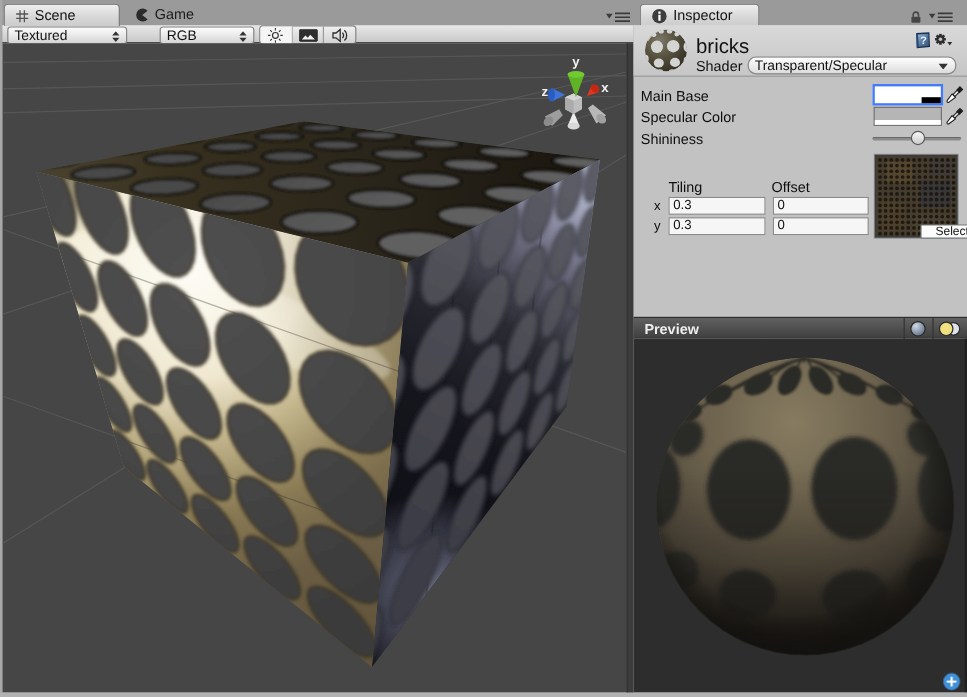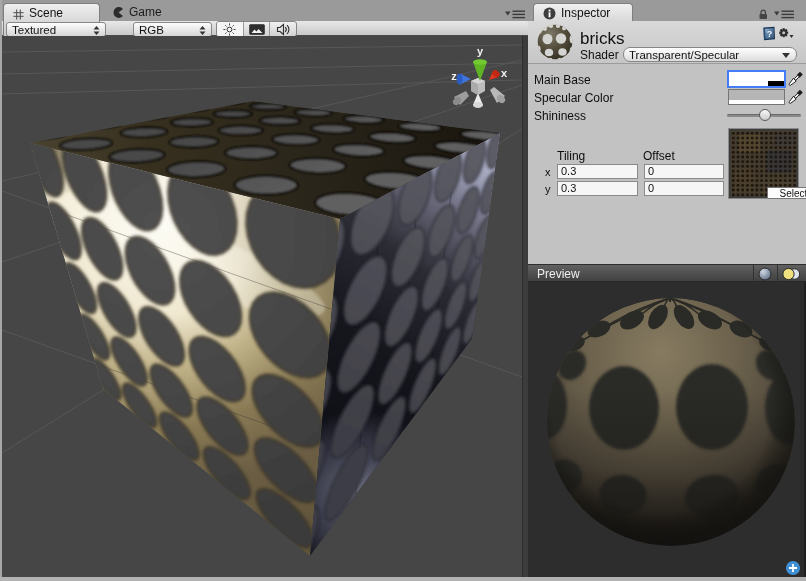--- a/index.html
+++ b/index.html
@@ -1,17 +1,17 @@
 <!DOCTYPE html>
 <html><head><meta charset="utf-8"><style>
 *{margin:0;padding:0;box-sizing:border-box}
 body{width:806px;height:581px;font-family:"Liberation Sans",sans-serif}
 #root{position:relative;width:806px;height:581px;background:#9a9a9a;overflow:hidden}
 .abs{position:absolute}
-.tab{position:absolute;top:3px;height:19px;background:linear-gradient(#efefef,#d6d6d6 60%,#cccccc);border:1px solid #7e7e7e;border-bottom:none;border-radius:4px 4px 0 0;display:flex;align-items:flex-end;font-size:12px;color:#111;padding:16px 9px}
+.tab{position:absolute;top:3px;height:19px;background:linear-gradient(#efefef,#d6d6d6 60%,#cccccc);border:1px solid #7e7e7e;border-bottom:none;border-radius:4px 4px 0 0;display:flex;align-items:center;font-size:12px;color:#111;padding:2px 9px}
 .ddn{position:absolute;height:15px;background:linear-gradient(#fdfdfd,#d5d5d5);border:1px solid #878787;border-radius:3px;font-size:11.5px;color:#111;display:flex;align-items:center;padding:0 5px}
 .lbl{position:absolute;font-size:12px;color:#0d0d0d}
 .fld{position:absolute;height:15px;background:#f6f6f6;border:1px solid #8a8a8a;font-size:11px;color:#111;padding:0 3px;line-height:13px}
 </style></head><body>
 <div id="root">
 
 <div class="abs" style="left:0;top:0;width:2px;height:581px;background:#a8a8a8"></div>
 <div class="abs" style="left:0;top:577px;width:806px;height:4px;background:#b2b2b2"></div>
 
 <div class="abs" style="left:2px;top:21px;width:526px;height:15px;background:linear-gradient(#e8e8e8,#c9c9c9);border-bottom:1px solid #4a4a4a"></div>
@@ -676,21 +676,21 @@
           <circle cx="50.0" cy="64.2" r="1.55"></circle>
           <circle cx="54.7" cy="64.2" r="1.55"></circle>
           <circle cx="59.4" cy="64.2" r="1.55"></circle>
           <circle cx="64.2" cy="64.2" r="1.55"></circle>
         </g>
 </g>
 </svg>
 <div class="abs" style="left:767px;top:187px;width:53px;height:12px;background:#fcfcfc;border:1px solid #777;border-radius:1px;font-size:10px;color:#111;text-align:center;line-height:11px">Select</div>
 
 <div class="abs" style="left:528px;top:264px;width:278px;height:18px;background:linear-gradient(#606060,#414141);border-top:1px solid #2e2e2e;border-bottom:1px solid #282828">
-  <span style="position:absolute;left:9px;top:2px;font-size:12px;font-weight:normal;color:#eee">Preview</span>
+  <span style="position:absolute;left:9px;top:2px;font-size:12px;font-weight:bold;color:#eee">Preview</span>
   <div style="position:absolute;left:225px;top:0;width:1px;height:18px;background:#333"></div>
   <div style="position:absolute;left:249px;top:0;width:1px;height:18px;background:#333"></div>
   <svg style="position:absolute;left:230px;top:2px" width="14" height="14" viewBox="0 0 14 14">
         <defs>
           <radialGradient id="pball" cx="0.35" cy="0.3" r="0.8">
             <stop offset="0" stop-color="#cfd8e4"></stop>
             <stop offset="1" stop-color="#5a6a80"></stop>
           </radialGradient>
         </defs>
         <circle cx="7" cy="7" r="6" fill="url(#pball)" stroke="#2a2a2a"></circle>

